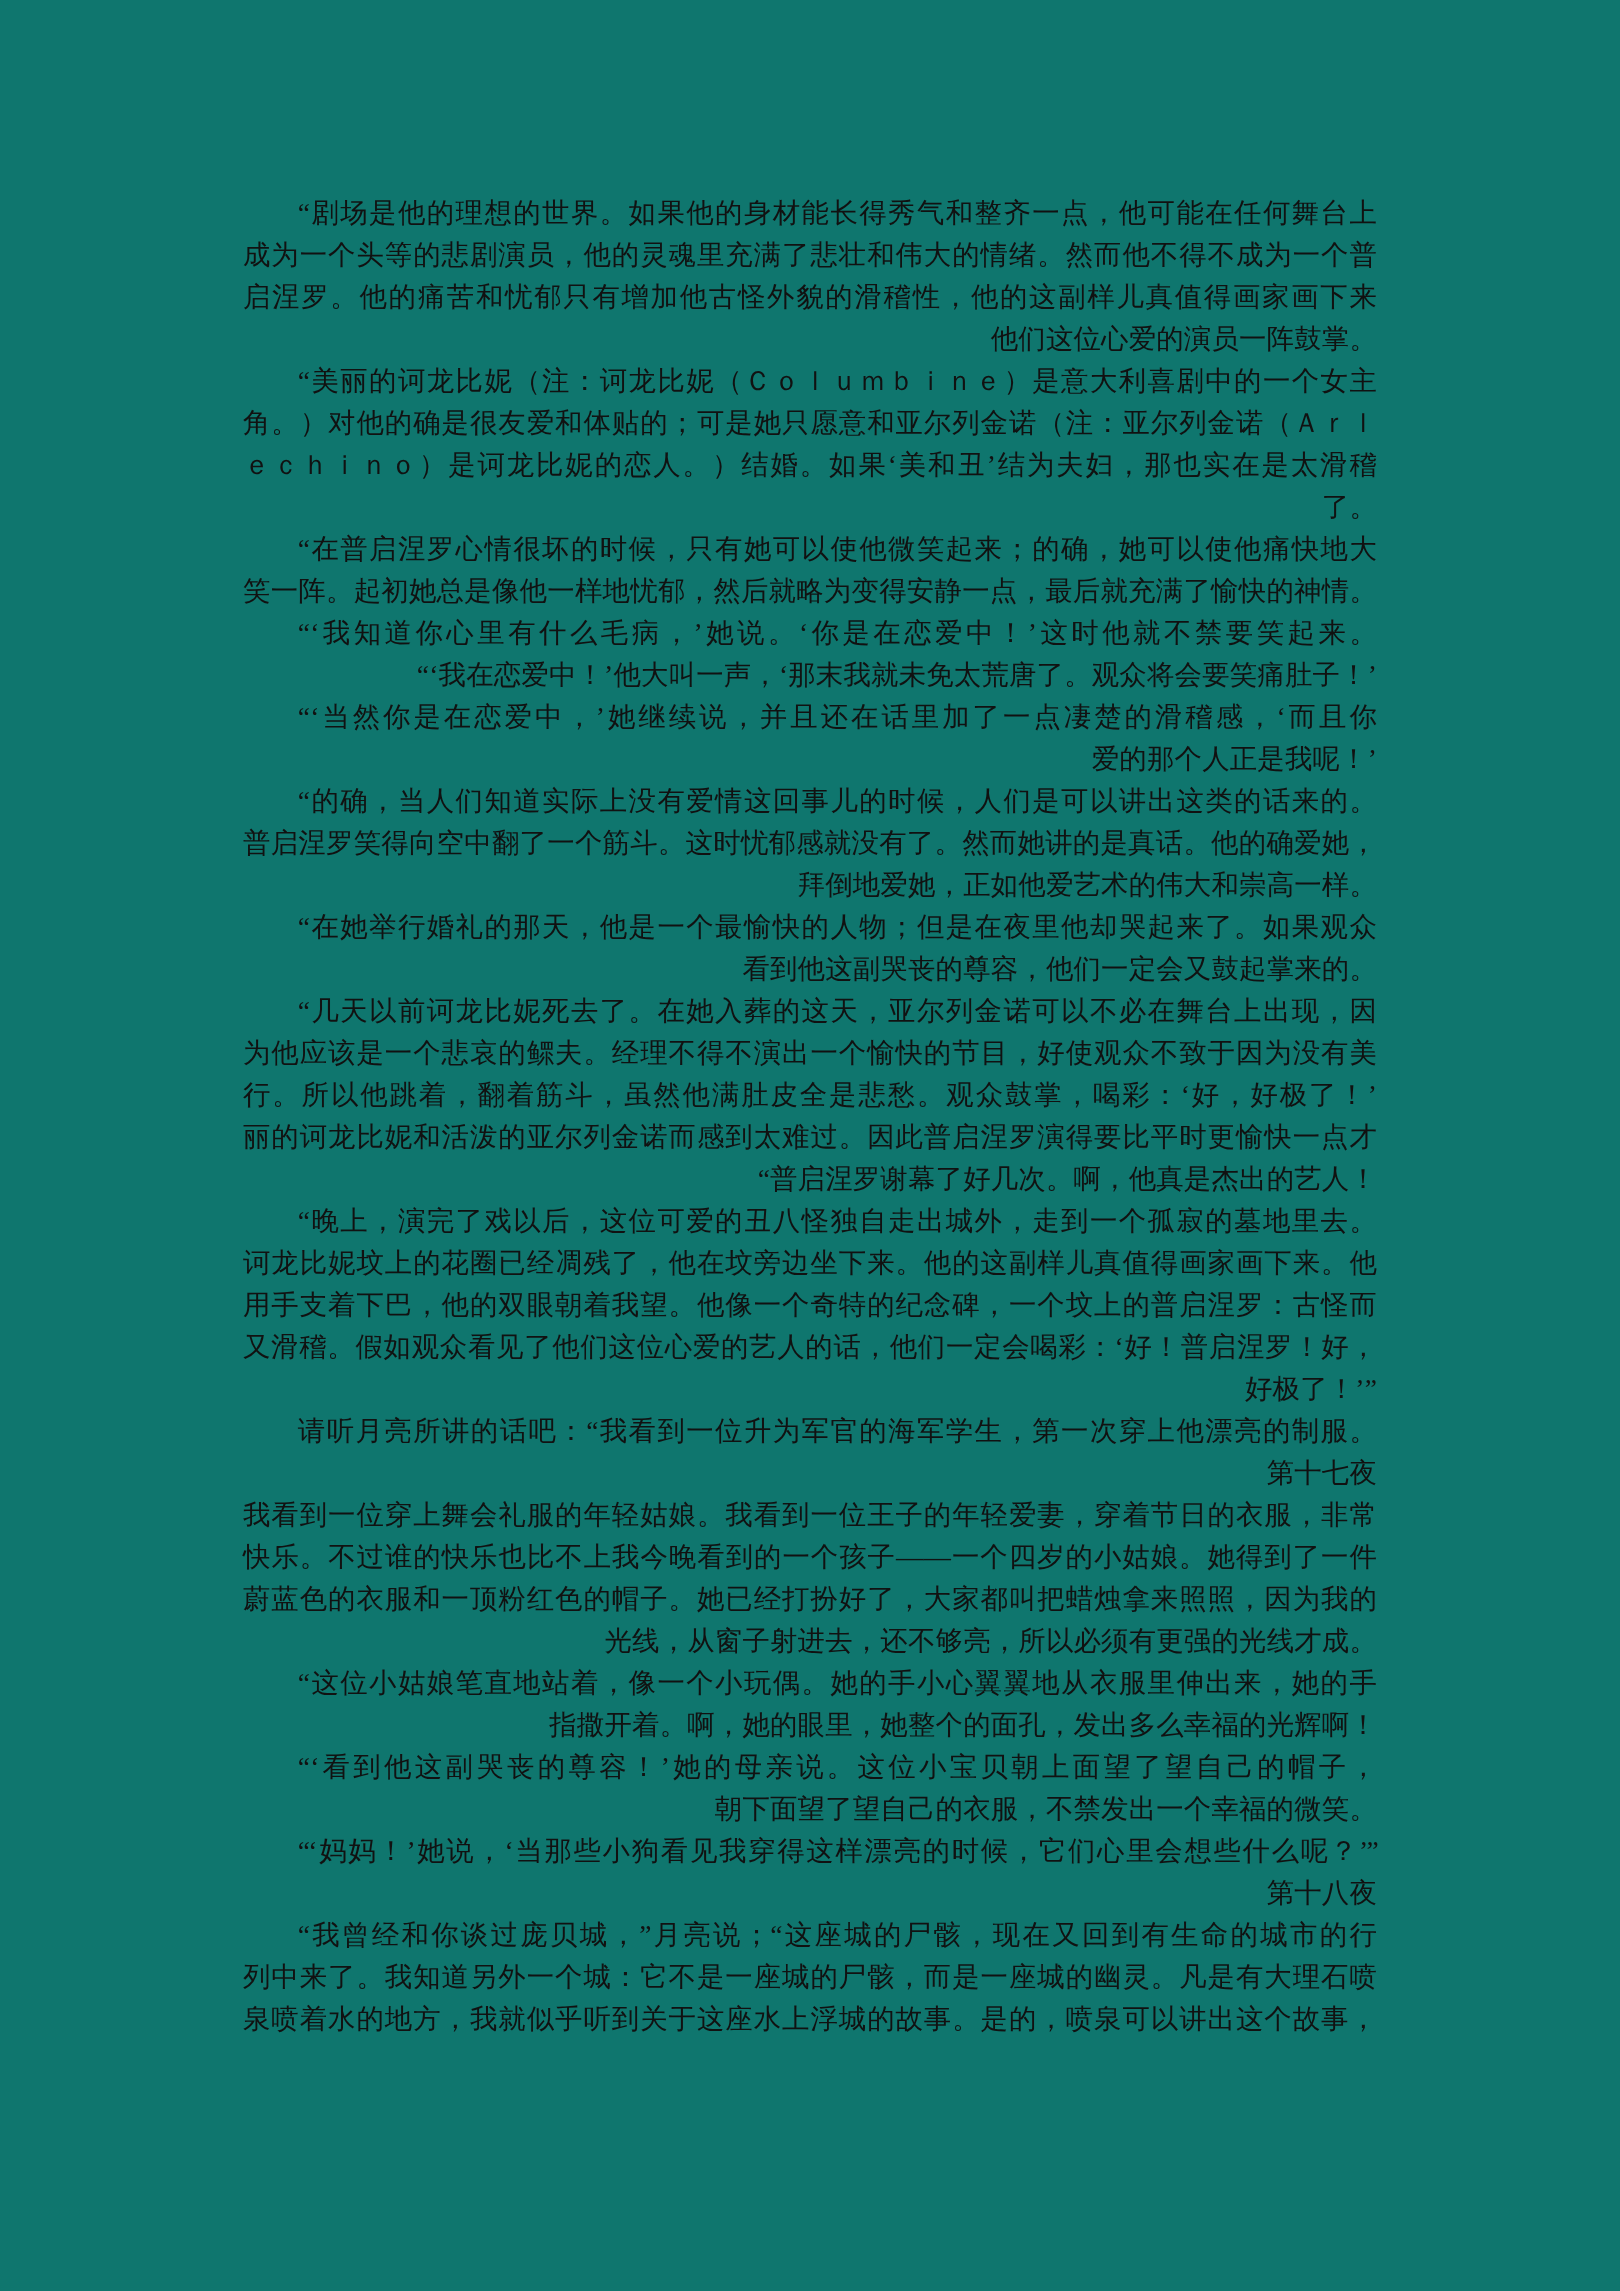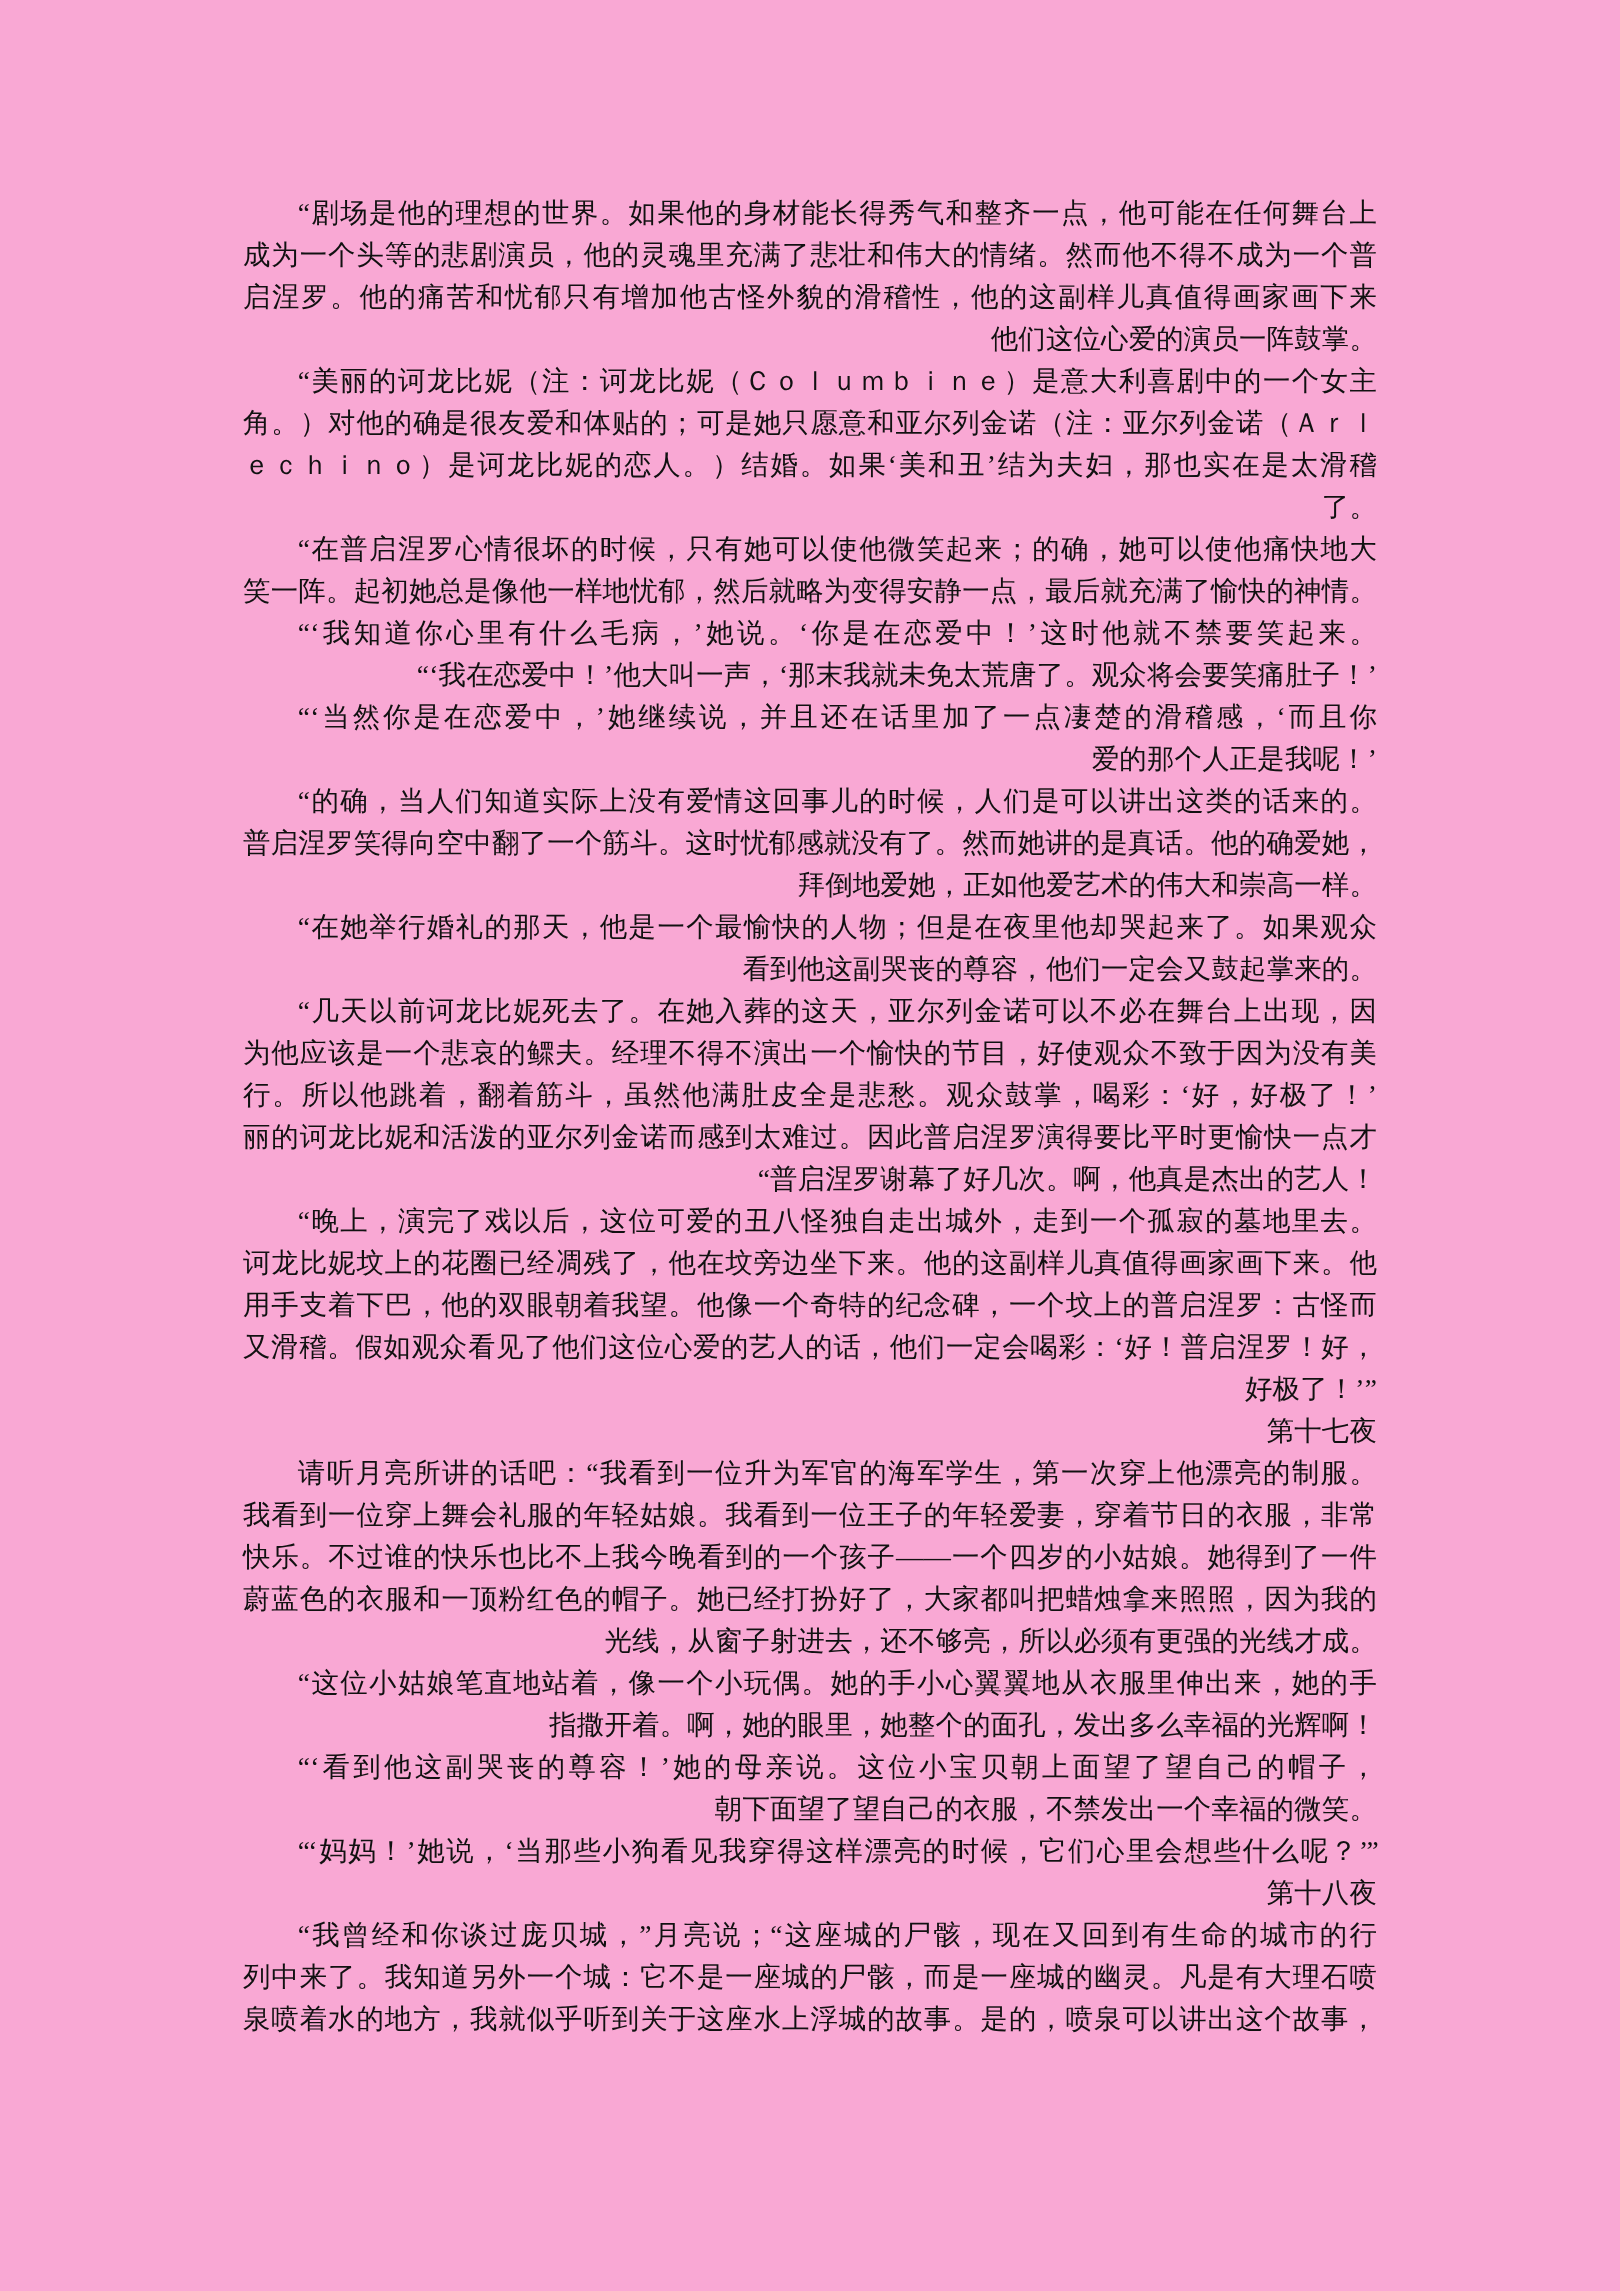--- a/index.html
+++ b/index.html
@@ -4,21 +4,21 @@
 <style>
   html, body {
     margin: 0;
     padding: 0;
     background: #ffffff;
   }
   .page {
     position: relative;
     width: 1620px;
     height: 2292px;
-    background: #f9a8d4;
+    background: #0f766e;
     overflow: hidden;
     font-family: "Liberation Serif", "DejaVu Serif", serif;
   }
   .text-block {
     position: absolute;
     left: 243px;
     top: 192px;
     width: 1134px;
     color: #111111;
   }
@@ -68,22 +68,22 @@
       <div class="line ind just">“几天以前诃龙比妮死去了。在她入葬的这天，亚尔列金诺可以不必在舞台上出现，因</div>
       <div class="line just">为他应该是一个悲哀的鳏夫。经理不得不演出一个愉快的节目，好使观众不致于因为没有美</div>
       <div class="line just">行。所以他跳着，翻着筋斗，虽然他满肚皮全是悲愁。观众鼓掌，喝彩：‘好，好极了！’</div>
       <div class="line just">丽的诃龙比妮和活泼的亚尔列金诺而感到太难过。因此普启涅罗演得要比平时更愉快一点才</div>
       <div class="line ind">“普启涅罗谢幕了好几次。啊，他真是杰出的艺人！</div>
       <div class="line ind just">“晚上，演完了戏以后，这位可爱的丑八怪独自走出城外，走到一个孤寂的墓地里去。</div>
       <div class="line just">诃龙比妮坟上的花圈已经凋残了，他在坟旁边坐下来。他的这副样儿真值得画家画下来。他</div>
       <div class="line just">用手支着下巴，他的双眼朝着我望。他像一个奇特的纪念碑，一个坟上的普启涅罗：古怪而</div>
       <div class="line just">又滑稽。假如观众看见了他们这位心爱的艺人的话，他们一定会喝彩：‘好！普启涅罗！好，</div>
       <div class="line">好极了！’”</div>
+      <div class="line ind just">请听月亮所讲的话吧：“我看到一位升为军官的海军学生，第一次穿上他漂亮的制服。</div>
       <div class="line ind">第十七夜</div>
-      <div class="line ind just">请听月亮所讲的话吧：“我看到一位升为军官的海军学生，第一次穿上他漂亮的制服。</div>
       <div class="line just">我看到一位穿上舞会礼服的年轻姑娘。我看到一位王子的年轻爱妻，穿着节日的衣服，非常</div>
       <div class="line just">快乐。不过谁的快乐也比不上我今晚看到的一个孩子——一个四岁的小姑娘。她得到了一件</div>
       <div class="line just">蔚蓝色的衣服和一顶粉红色的帽子。她已经打扮好了，大家都叫把蜡烛拿来照照，因为我的</div>
       <div class="line">光线，从窗子射进去，还不够亮，所以必须有更强的光线才成。</div>
       <div class="line ind just">“这位小姑娘笔直地站着，像一个小玩偶。她的手小心翼翼地从衣服里伸出来，她的手</div>
       <div class="line">指撒开着。啊，她的眼里，她整个的面孔，发出多么幸福的光辉啊！</div>
       <div class="line ind just">“‘看到他这副哭丧的尊容！’她的母亲说。这位小宝贝朝上面望了望自己的帽子，</div>
       <div class="line">朝下面望了望自己的衣服，不禁发出一个幸福的微笑。</div>
       <div class="line ind just tight">“‘妈妈！’她说，‘当那些小狗看见我穿得这样漂亮的时候，它们心里会想些什么呢？’”</div>
       <div class="line ind">第十八夜</div>

